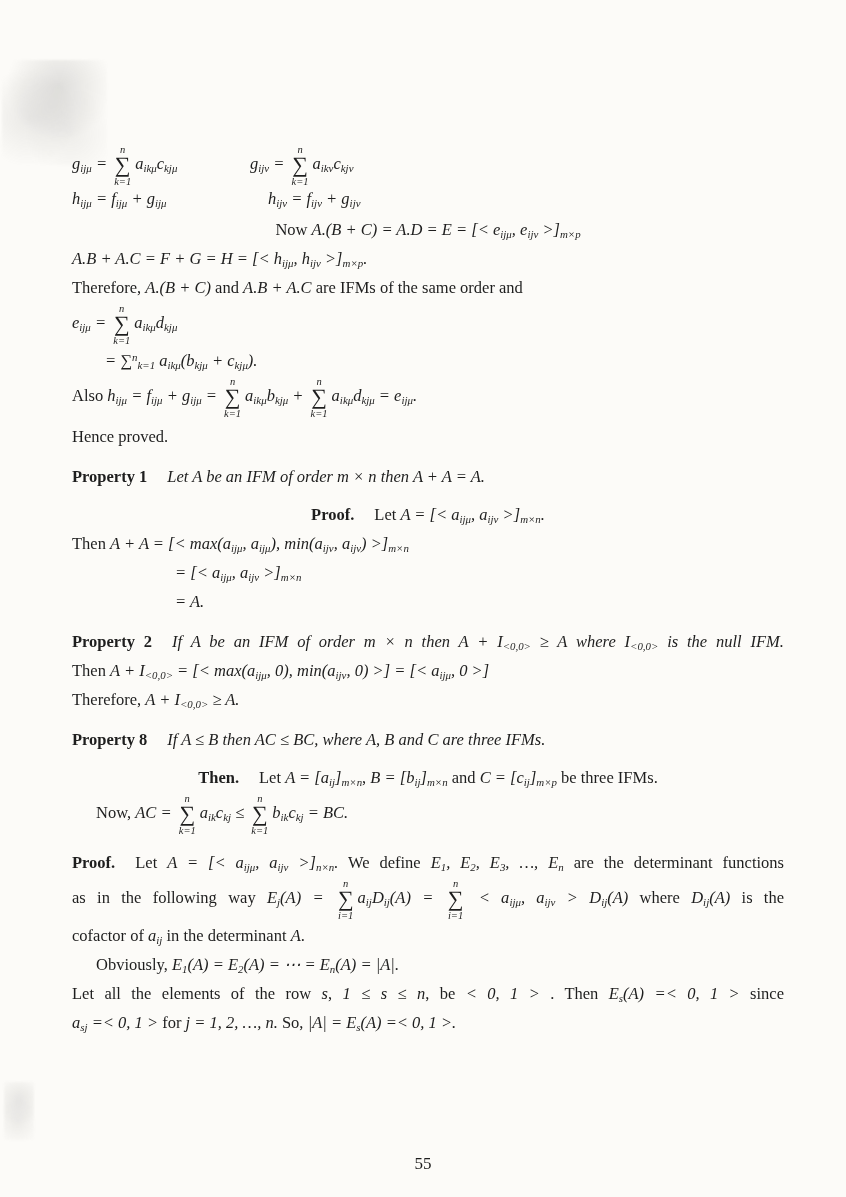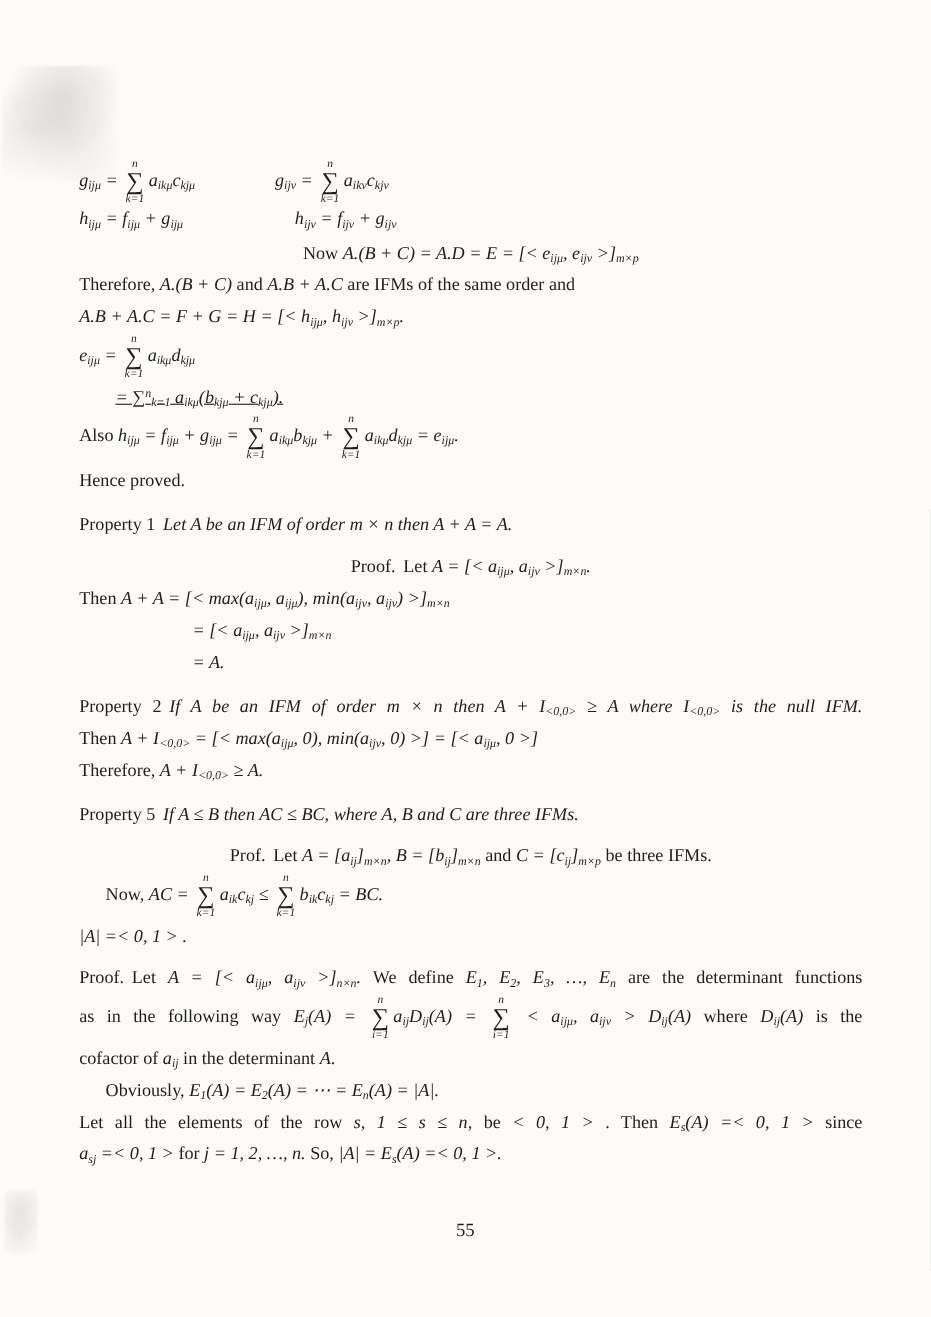--- a/index.html
+++ b/index.html
@@ -19,41 +19,41 @@
   .line{
     line-height:26px;
     white-space:nowrap;
   }
   .just{white-space:normal;text-align:justify;text-align-last:justify;}
   .tall{padding:2px 0;}
   .mt-sm{margin-top:3px;}
   .mt-md{margin-top:8px;text-align:center;}
   .mt-sec{margin-top:14px;}
   .mt-proof{margin-top:12px;text-align:center;}
-  .indent-eq{padding-left:33px;text-decoration:underline;}
+  .indent-eq{padding-left:33px;}
   .indent-sm{padding-left:24px;}
   .indent-deep{padding-left:103px;}
   .row2{display:flex;}
   .cell-l{width:178px;flex:0 0 auto;}
   .cell-r{flex:0 0 auto;}
   .pad18{padding-left:18px;}
-  .plabel{font-weight:normal;margin-right:7px;}
+  .plabel{font-weight:bold;margin-right:20px;}
   .ital{font-style:italic;}
   .mi{font-style:italic;}
   sub,sup{font-size:66%;font-style:italic;line-height:0;}
   sub{vertical-align:-0.28em;}
   sup{vertical-align:0.5em;}
   .bigsum{
     display:inline-flex;flex-direction:column;align-items:center;
     vertical-align:middle;line-height:1;margin:0 4px 0 3px;font-style:normal;
   }
   .bigsum .lim{font-size:10.5px;font-style:italic;line-height:1.05;}
   .bigsum .sig{font-size:22px;line-height:0.95;font-style:normal;}
   .pagenum{
-    position:absolute;left:0;width:846px;top:1109px;
+    position:absolute;left:0;width:846px;top:1154px;
     text-align:center;font-size:17px;
   }
   .smudge{position:absolute;pointer-events:none;}
   .smudge-top{
     left:2px;top:60px;width:105px;height:105px;
     background:
       radial-gradient(circle at 55% 25%, rgba(110,110,108,.20), transparent 55%),
       radial-gradient(circle at 25% 55%, rgba(130,130,128,.14), transparent 50%),
       radial-gradient(circle at 65% 70%, rgba(120,120,118,.10), transparent 45%);
     filter:blur(1.2px);
@@ -87,22 +87,22 @@
               <span class="sig">∑</span>
               <span class="lim">k=1</span>
             </span>a<sub>ikν</sub>c<sub>kjν</sub></span><span></span></span>
     </div>
     <div class="row2">
       <span class="cell-l"><span></span><span class="mi">h<sub>ijμ</sub> = f<sub>ijμ</sub> + g<sub>ijμ</sub></span><span></span></span>
       <span class="cell-r pad18"><span></span><span class="mi">h<sub>ijν</sub> = f<sub>ijν</sub> + g<sub>ijν</sub></span><span></span></span>
     </div>
 
     <div class="line mt-md"><span>Now </span><span class="mi">A.(B + C) = A.D = E = [&lt; e<sub>ijμ</sub>, e<sub>ijν</sub> &gt;]<sub>m×p</sub></span><span></span></div>
+    <div class="line mt-sm"><span></span><span class="mi">A.B + A.C = F + G = H = [&lt; h<sub>ijμ</sub>, h<sub>ijν</sub> &gt;]<sub>m×p</sub>.</span><span></span></div>
     <div class="line mt-sm"><span>Therefore, </span><span class="mi">A.(B + C)</span><span> and </span><span class="mi">A.B + A.C</span><span> are IFMs of the same order and</span></div>
-    <div class="line mt-sm"><span></span><span class="mi">A.B + A.C = F + G = H = [&lt; h<sub>ijμ</sub>, h<sub>ijν</sub> &gt;]<sub>m×p</sub>.</span><span></span></div>
     <div class="line tall"><span></span><span class="mi">e<sub>ijμ</sub> = <span class="bigsum">
             <span class="lim">n</span>
             <span class="sig">∑</span>
             <span class="lim">k=1</span>
           </span>a<sub>ikμ</sub>d<sub>kjμ</sub></span><span></span></div>
     <div class="line indent-eq"><span></span><span class="mi">= ∑<sup>n</sup><sub>k=1</sub> a<sub>ikμ</sub>(b<sub>kjμ</sub> + c<sub>kjμ</sub>).</span><span></span></div>
     <div class="line tall"><span>Also </span><span class="mi">h<sub>ijμ</sub> = f<sub>ijμ</sub> + g<sub>ijμ</sub> = <span class="bigsum">
             <span class="lim">n</span>
             <span class="sig">∑</span>
             <span class="lim">k=1</span>
@@ -123,36 +123,35 @@
     <div class="line indent-deep mt-sm"><span></span><span class="mi">= [&lt; a<sub>ijμ</sub>, a<sub>ijν</sub> &gt;]<sub>m×n</sub></span><span></span></div>
     <div class="line indent-deep mt-sm"><span></span><span class="mi">= A.</span><span></span></div>
 
     <div class="line mt-sec just">
       <span class="plabel">Property 2</span><span class="ital"><span>If A be an IFM of order m × n then A + I<sub>&lt;0,0&gt;</sub> ≥ A where I<sub>&lt;0,0&gt;</sub> is the null IFM.</span></span>
     </div>
     <div class="line mt-sm"><span>Then </span><span class="mi">A + I<sub>&lt;0,0&gt;</sub> = [&lt; max(a<sub>ijμ</sub>, 0), min(a<sub>ijν</sub>, 0) &gt;] = [&lt; a<sub>ijμ</sub>, 0 &gt;]</span><span></span></div>
     <div class="line mt-sm"><span>Therefore, </span><span class="mi">A + I<sub>&lt;0,0&gt;</sub> ≥ A.</span><span></span></div>
 
     <div class="line mt-sec">
-      <span class="plabel">Property 5</span><span class="ital"><span>If A ≤ B then AC ≤ BC, where A, B and C are three IFMs.</span></span>
+      <span class="plabel">Property 8</span><span class="ital"><span>If A ≤ B then AC ≤ BC, where A, B and C are three IFMs.</span></span>
     </div>
     <div class="line mt-proof">
-      <span class="plabel">Prof.</span><span><span>Let </span><span class="mi">A = [a<sub>ij</sub>]<sub>m×n</sub></span><span>, </span><span class="mi">B = [b<sub>ij</sub>]<sub>m×n</sub></span><span> and </span><span class="mi">C = [c<sub>ij</sub>]<sub>m×p</sub></span><span> be three IFMs.</span></span>
+      <span class="plabel">Then.</span><span><span>Let </span><span class="mi">A = [a<sub>ij</sub>]<sub>m×n</sub></span><span>, </span><span class="mi">B = [b<sub>ij</sub>]<sub>m×n</sub></span><span> and </span><span class="mi">C = [c<sub>ij</sub>]<sub>m×p</sub></span><span> be three IFMs.</span></span>
     </div>
     <div class="line tall indent-sm"><span>Now, </span><span class="mi">AC = <span class="bigsum">
             <span class="lim">n</span>
             <span class="sig">∑</span>
             <span class="lim">k=1</span>
           </span>a<sub>ik</sub>c<sub>kj</sub> ≤ <span class="bigsum">
             <span class="lim">n</span>
             <span class="sig">∑</span>
             <span class="lim">k=1</span>
           </span>b<sub>ik</sub>c<sub>kj</sub> = BC.</span><span></span></div>
 
-    <div class="line ital"><span>|A| =&lt; 0, 1 &gt; .</span></div>
     <div class="line mt-proof just">
       <span class="plabel">Proof.</span><span><span>Let </span><span class="mi">A = [&lt; a<sub>ijμ</sub>, a<sub>ijν</sub> &gt;]<sub>n×n</sub>.</span><span> We define </span><span class="mi">E<sub>1</sub>, E<sub>2</sub>, E<sub>3</sub>, …, E<sub>n</sub></span><span> are the determinant functions</span></span>
     </div>
     <div class="line tall just"><span>as in the following way </span><span class="mi">E<sub>j</sub>(A) = <span class="bigsum">
             <span class="lim">n</span>
             <span class="sig">∑</span>
             <span class="lim">i=1</span>
           </span>a<sub>ij</sub>D<sub>ij</sub>(A) = <span class="bigsum">
             <span class="lim">n</span>
             <span class="sig">∑</span>

